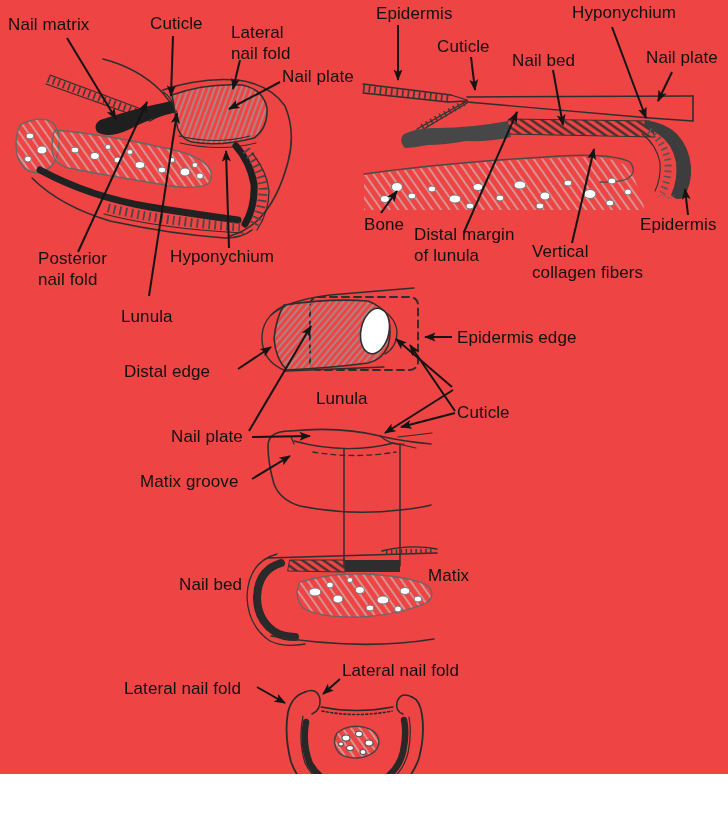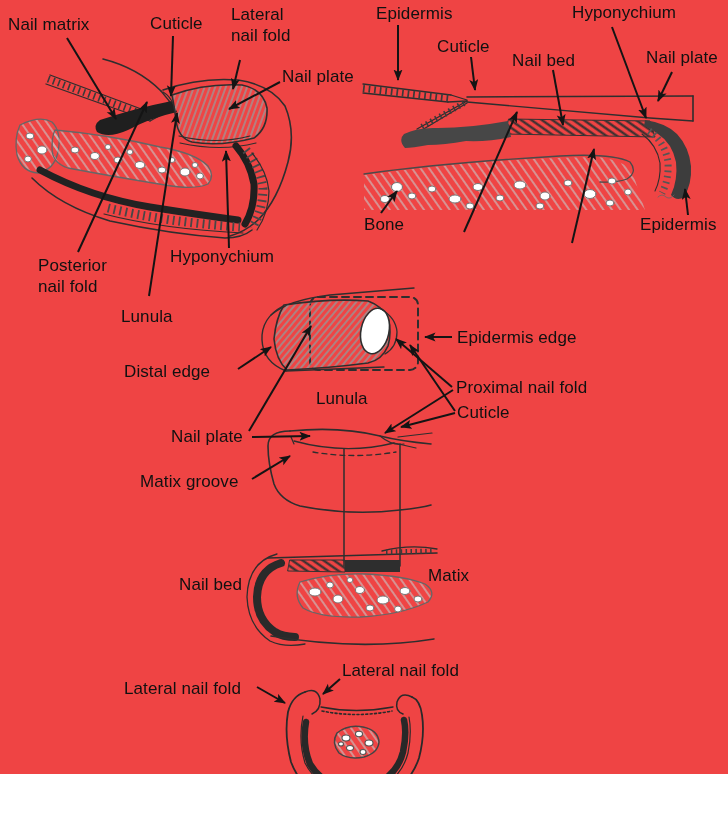--- a/index.html
+++ b/index.html
@@ -231,41 +231,44 @@
       <path d="M252,479 L290,456" marker-end="url(#ah)"></path>
       <path d="M252,437 L310,436" marker-end="url(#ah)"></path>
 
       <path d="M257,687 L285,703" marker-end="url(#ah)"></path>
       <path d="M340,679 L323,694" marker-end="url(#ah)"></path>
     </g>
   </svg>
 
   <div class="lbl" style="left:8px;top:14px">Nail matrix</div>
   <div class="lbl" style="left:150px;top:13px">Cuticle</div>
-  <div class="lbl" style="left:231px;top:4px">Lateral
+  <div class="lbl" style="left:231px;top:22px">Lateral
 nail fold</div>
   <div class="lbl" style="left:282px;top:66px">Nail plate</div>
-  <div class="lbl" style="left:38px;top:255px">Posterior
+  <div class="lbl" style="left:38px;top:248px">Posterior
 nail fold</div>
   <div class="lbl" style="left:170px;top:246px">Hyponychium</div>
   <div class="lbl" style="left:121px;top:306px">Lunula</div>
 
   <div class="lbl" style="left:376px;top:3px">Epidermis</div>
   <div class="lbl" style="left:572px;top:2px">Hyponychium</div>
   <div class="lbl" style="left:437px;top:36px">Cuticle</div>
   <div class="lbl" style="left:512px;top:50px">Nail bed</div>
   <div class="lbl" style="left:646px;top:47px">Nail plate</div>
   <div class="lbl" style="left:364px;top:214px">Bone</div>
+  <div class="lbl" style="left:414px;top:224px">Distal margin
+of lunula</div>
+  <div class="lbl" style="left:532px;top:241px">Vertical
+collagen fibers</div>
   <div class="lbl" style="left:640px;top:214px">Epidermis</div>
 
   <div class="lbl" style="left:124px;top:361px">Distal edge</div>
   <div class="lbl" style="left:457px;top:327px">Epidermis edge</div>
   <div class="lbl" style="left:316px;top:388px">Lunula</div>
   <div class="lbl" style="left:171px;top:426px">Nail plate</div>
-  <div class="lbl" style="left:456px;top:377px">Proximal nail fold</div>
   <div class="lbl" style="left:457px;top:402px">Cuticle</div>
   <div class="lbl" style="left:140px;top:471px">Matix groove</div>
   <div class="lbl" style="left:179px;top:574px">Nail bed</div>
   <div class="lbl" style="left:428px;top:565px">Matix</div>
 
   <div class="lbl" style="left:124px;top:678px">Lateral nail fold</div>
   <div class="lbl" style="left:342px;top:660px">Lateral nail fold</div>
 
 </div>
 

